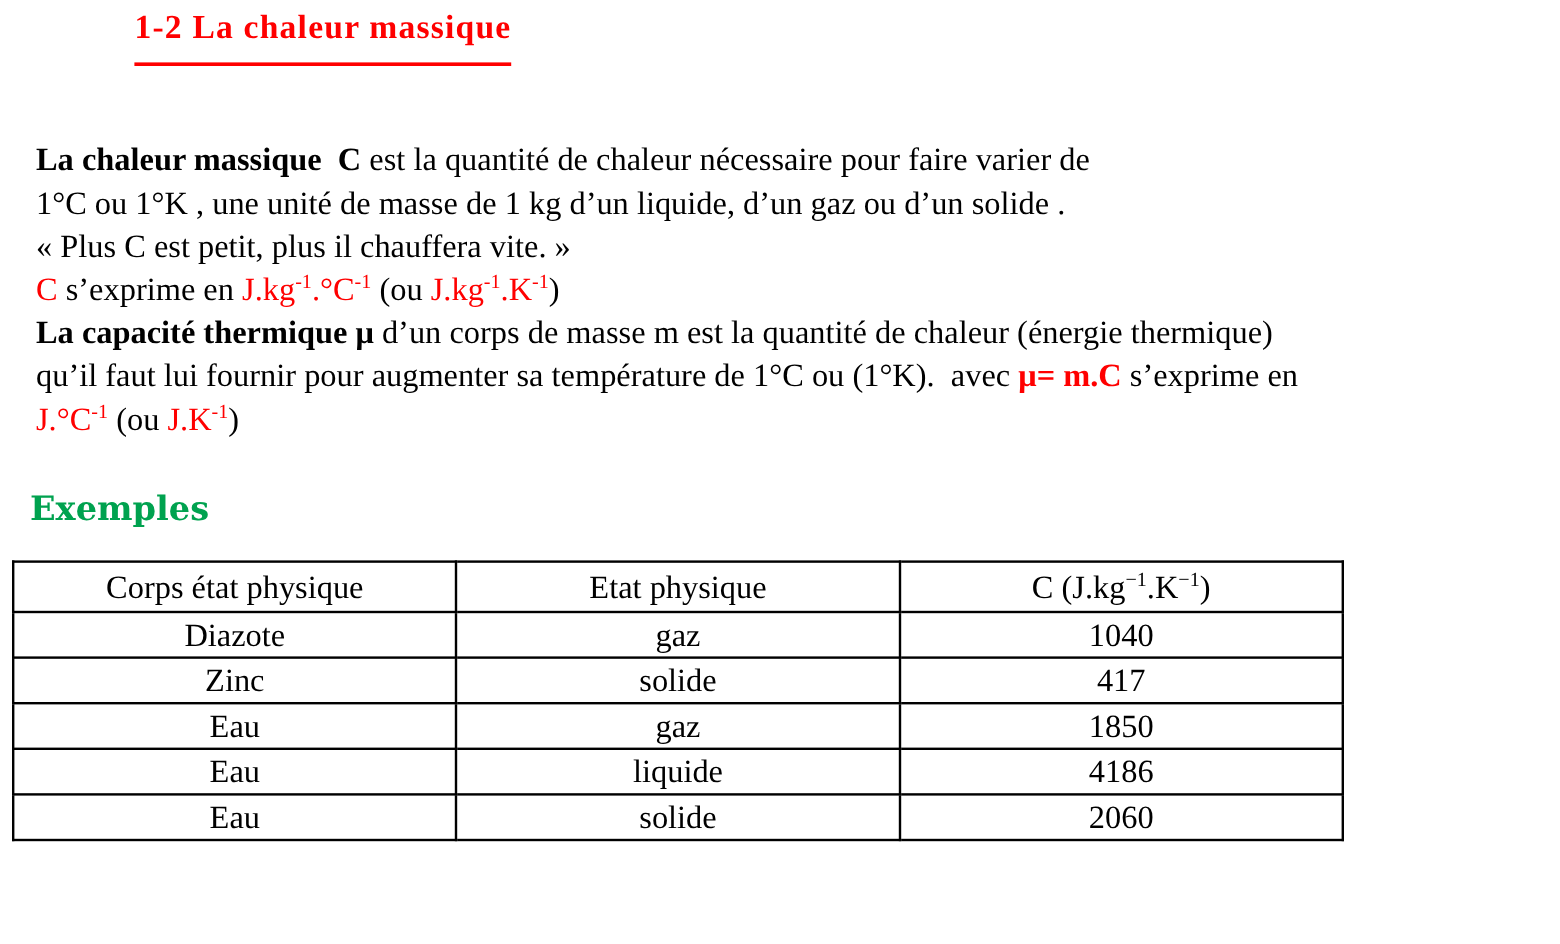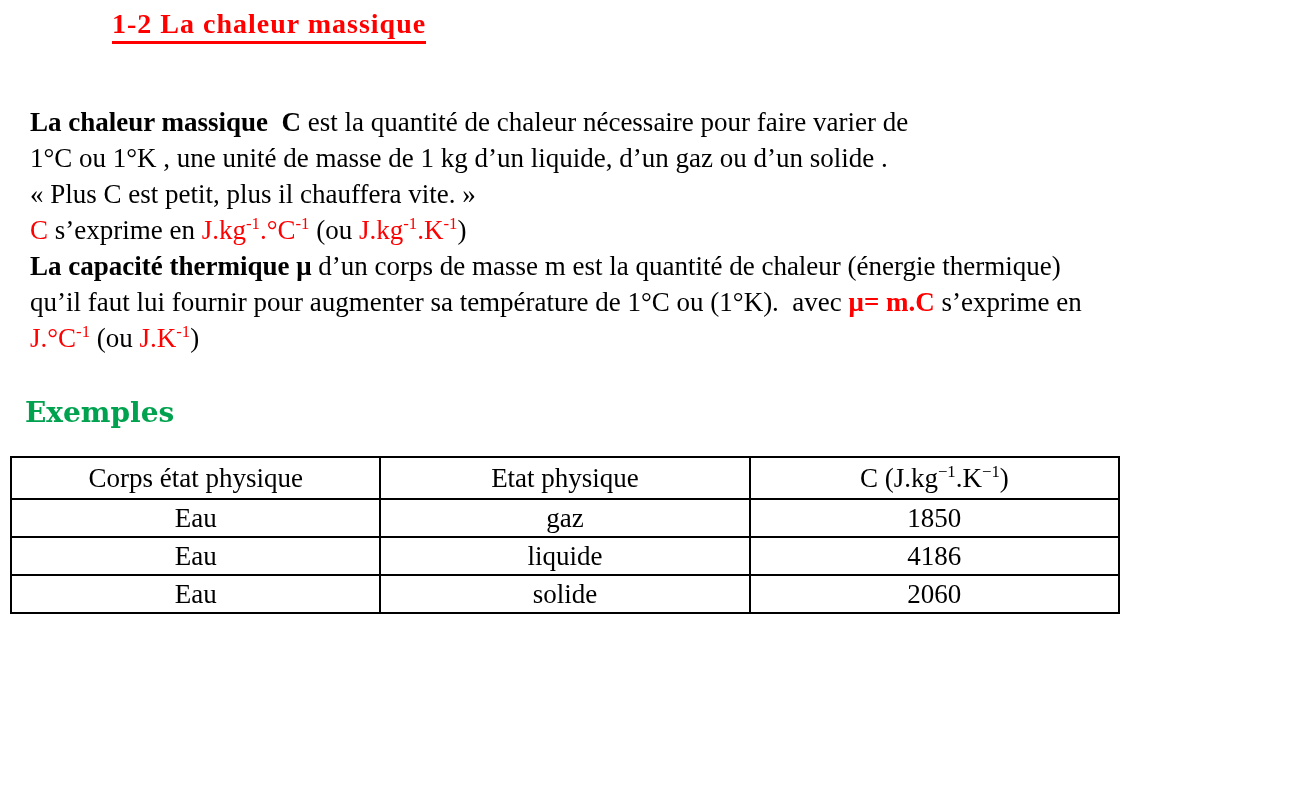--- a/index.html
+++ b/index.html
@@ -14,21 +14,21 @@
   .page { position: relative; width: 1300px; height: 787px; }
 
   .title {
     display: inline-block;
     margin: 8px 0 0 112px;
     font-size: 28px;
     line-height: 32px;
     font-weight: bold;
     color: #ff0000;
     border-bottom: 3px solid #ff0000;
-    padding-bottom: 1px;
+    padding-bottom: 12px;
     letter-spacing: 1px;
   }
 
   .para {
     margin-left: 30px;
     font-size: 27px;
     line-height: 36px;
   }
   .p1 { margin-top: 60px; }
   .p2 { }
@@ -89,20 +89,30 @@
   <table class="heat">
     <thead>
       <tr>
         <th>Corps état physique</th>
         <th>Etat physique</th>
         <th><span>C (J.kg</span><sup>−1</sup><span>.K</span><sup>−1</sup><span>)</span></th>
       </tr>
     </thead>
     <tbody>
         <tr>
+          <td>Diazote</td>
+          <td>gaz</td>
+          <td>1040</td>
+        </tr>
+        <tr>
+          <td>Zinc</td>
+          <td>solide</td>
+          <td>417</td>
+        </tr>
+        <tr>
           <td>Eau</td>
           <td>gaz</td>
           <td>1850</td>
         </tr>
         <tr>
           <td>Eau</td>
           <td>liquide</td>
           <td>4186</td>
         </tr>
         <tr>

